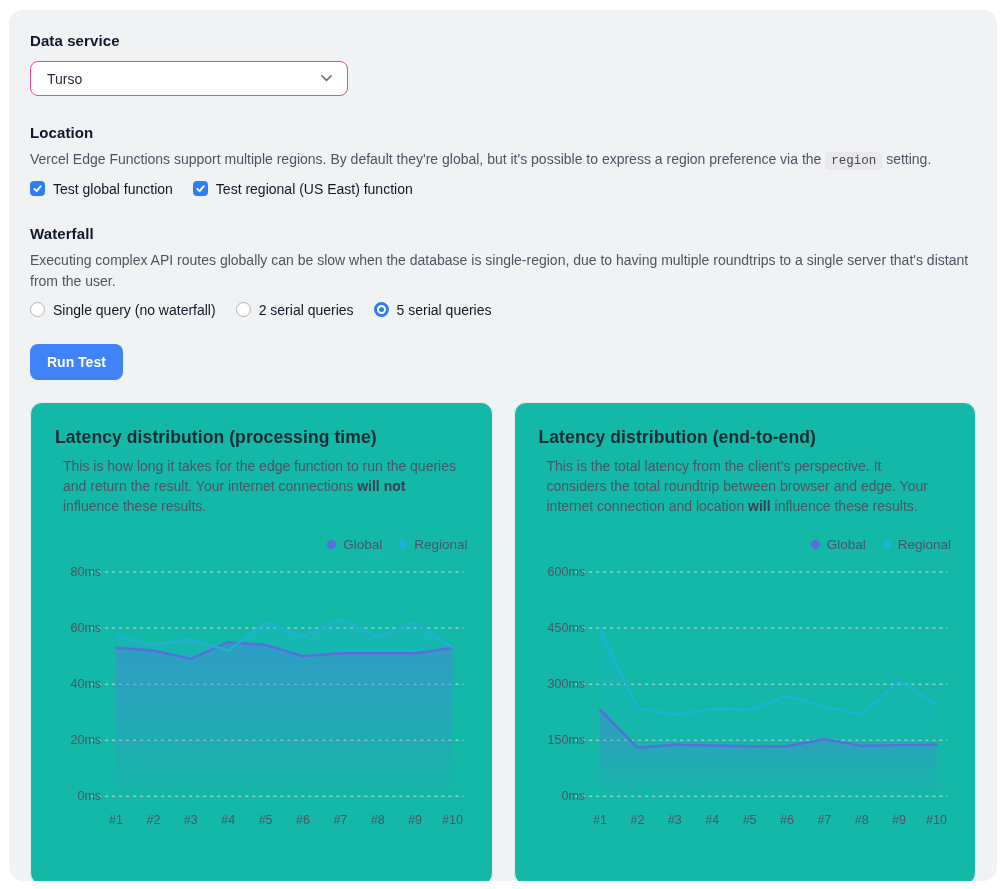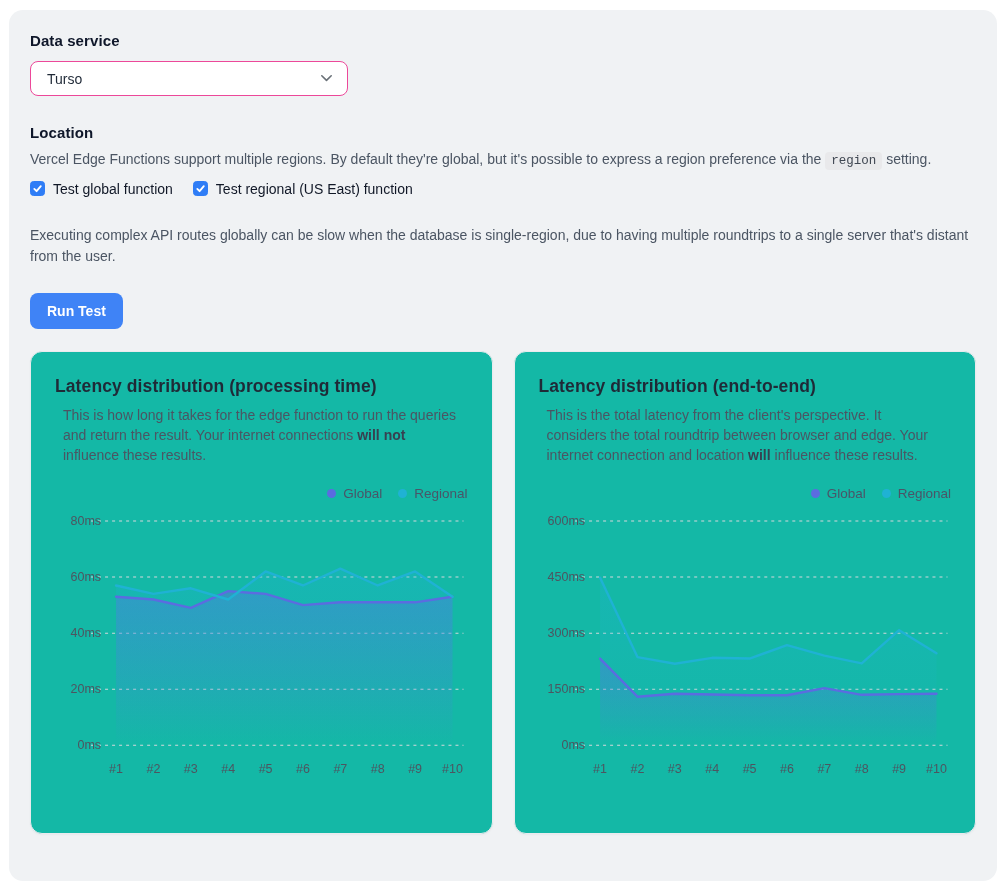--- a/index.html
+++ b/index.html
@@ -90,21 +90,36 @@
             <svg width="11" height="11" viewBox="0 0 12 12">
                 <path d="M2.5 6.4 L5 8.9 L9.6 3.4" stroke="#fff" stroke-width="2" fill="none" stroke-linecap="round" stroke-linejoin="round"></path>
               </svg>
           </span>
           <span>Test regional (US East) function</span>
         </label>
       </div>
     </section>
 
     <section class="mt">
+      <h3 class="sec">Waterfall</h3>
       <p class="desc">Executing complex API routes globally can be slow when the database is single-region, due to having multiple roundtrips to a single server that's distant from the user.</p>
+      <div class="opt-row">
+        <label class="opt">
+          <span class="radio"></span>
+          <span>Single query (no waterfall)</span>
+        </label>
+        <label class="opt">
+          <span class="radio"></span>
+          <span>2 serial queries</span>
+        </label>
+        <label class="opt">
+          <span class="radio checked"></span>
+          <span>5 serial queries</span>
+        </label>
+      </div>
     </section>
 
     <button class="run-btn">Run Test</button>
 
     <div class="cards">
 
       <div class="card">
         <h2>Latency distribution (processing time)</h2>
         <p class="cdesc"><span>This is how long it takes for the edge function to run the queries and return the result. Your internet connections </span><strong>will not</strong><span> influence these results.</span></p>
         <div class="legend">

